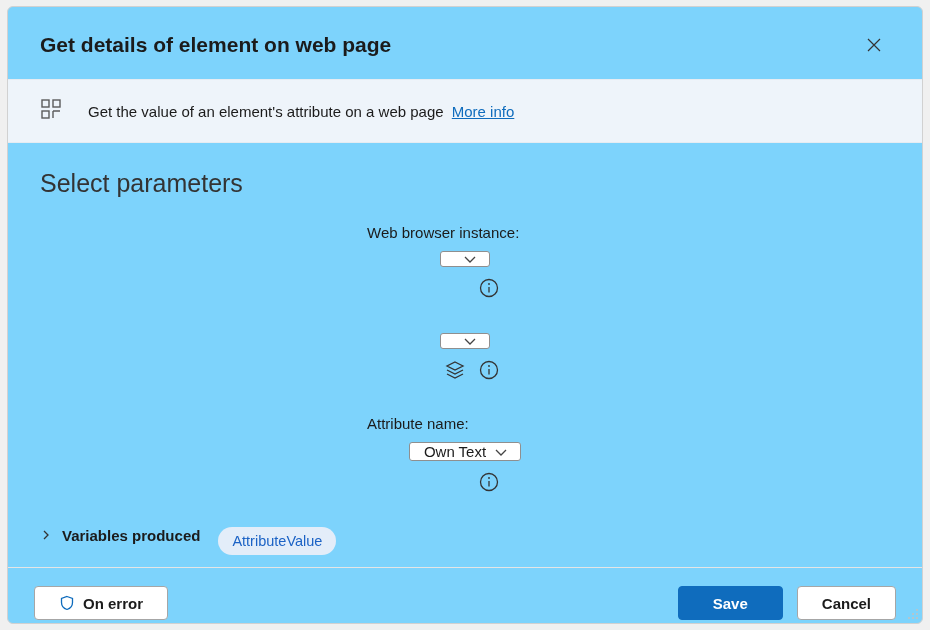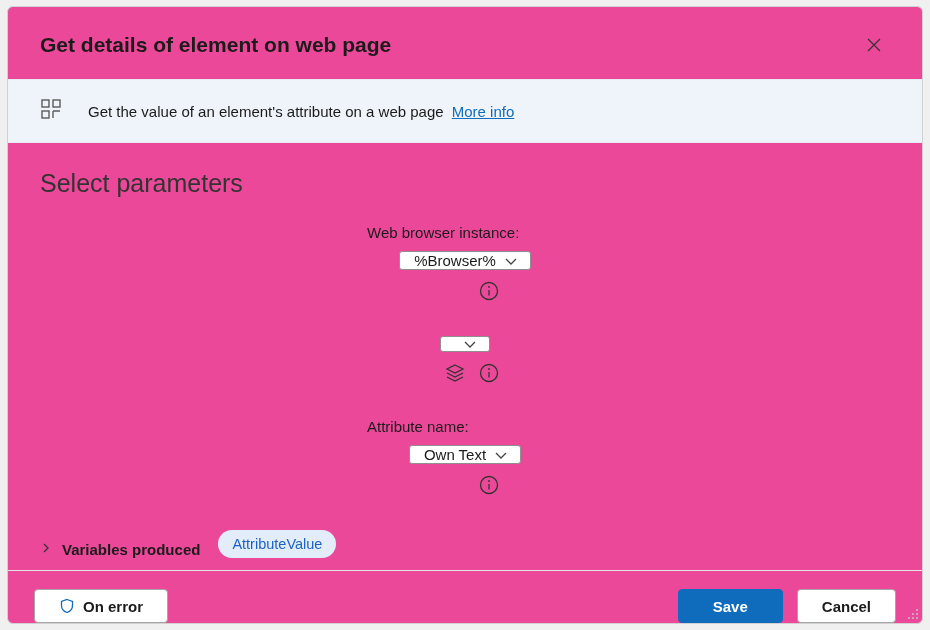--- a/index.html
+++ b/index.html
@@ -9,21 +9,21 @@
     background: #f0f0f0;
     width: 930px;
     height: 630px;
     display: flex;
     align-items: center;
     justify-content: center;
   }
   .dialog {
     width: 916px;
     height: 618px;
-    background: #ec4899;
+    background: #7dd3fc;
     border: 1px solid #d1d1d1;
     border-radius: 6px;
     display: flex;
     flex-direction: column;
     position: relative;
     overflow: hidden;
   }
   .header {
     padding: 22px 32px 18px 32px;
     display: flex;
@@ -117,21 +117,21 @@
     width: 22px;
     height: 22px;
     display: flex;
     align-items: center;
     justify-content: center;
     cursor: pointer;
     color: #333;
   }
   .vars-row {
     display: flex;
-    align-items: flex-end;
+    align-items: flex-start;
     gap: 10px;
     margin-top: 6px;
   }
   .vars-chev { color: #333; cursor: pointer; }
   .vars-label {
     font-size: 15px;
     font-weight: 600;
     color: #1b1b1b;
   }
   .var-chip {
@@ -210,21 +210,20 @@
       <span class="infobar-link">More info</span>
     </span>
   </div>
 
   <div class="body">
     <div class="section-title">Select parameters</div>
 
     <div class="field">
       <div class="field-label">Web browser instance:</div>
       <div class="dropdown">
-        <span class="dropdown-value">%Browser%</span>
         <svg class="chev" width="14" height="14" viewBox="0 0 14 14">
             <path d="M2 5 L7 10 L12 5" stroke="currentColor" stroke-width="1.3" fill="none"></path>
           </svg>
       </div>
       <div class="field-actions">
         <div class="icon-btn">
           <svg width="20" height="20" viewBox="0 0 20 20" fill="none" stroke="currentColor" stroke-width="1.3">
               <circle cx="10" cy="10" r="8.5"></circle>
               <circle cx="10" cy="6" r="0.9" fill="currentColor" stroke="none"></circle>
               <line x1="10" y1="9" x2="10" y2="14.5"></line>

